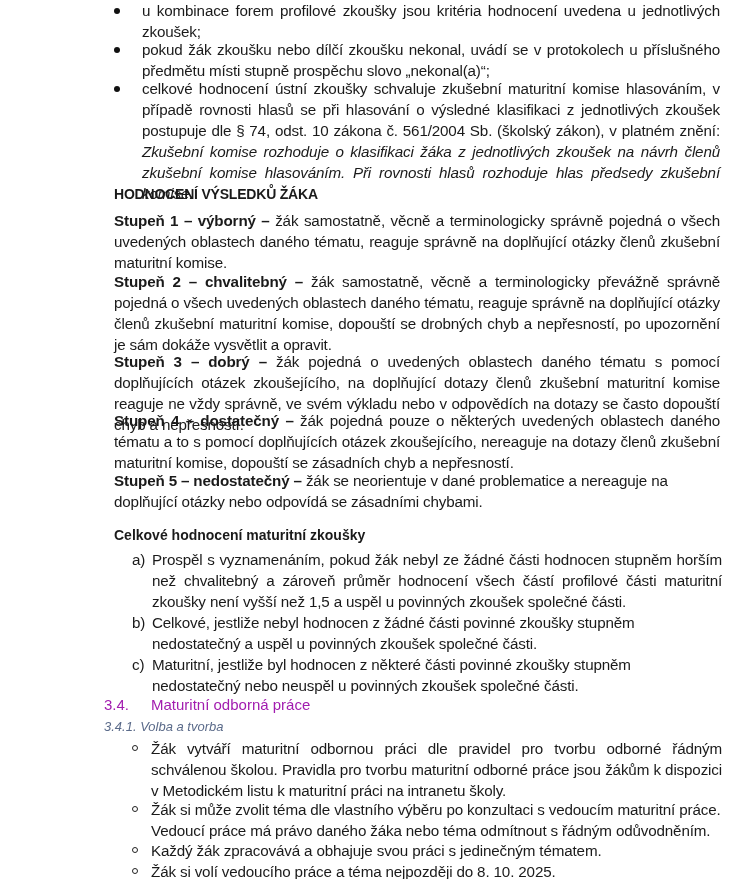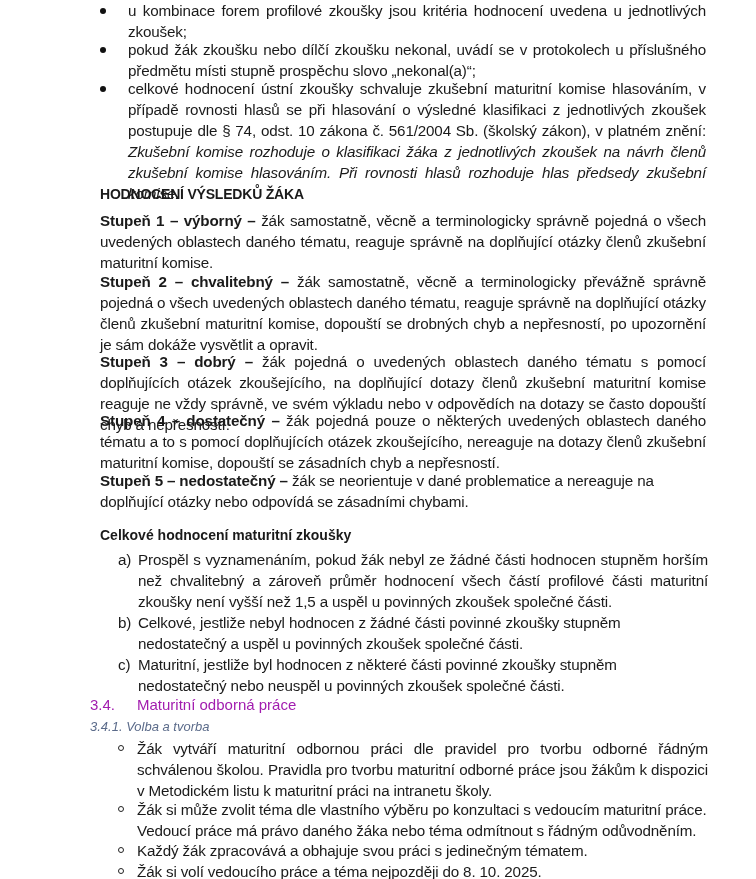--- a/index.html
+++ b/index.html
@@ -1,21 +1,21 @@
 <!DOCTYPE html>
 <html><head>
 <meta charset="utf-8">
 <style>
   html, body { margin: 0; padding: 0; background: #ffffff; }
   body {
     width: 756px; height: 879px; overflow: hidden; position: relative;
     font-family: "Liberation Sans", "DejaVu Sans", sans-serif;
     color: #1a1a1a;
   }
-  .page { position: absolute; left: 2px; top: 0; width: 644px; height: 879px; }
+  .page { position: absolute; left: 16px; top: 0; width: 644px; height: 879px; }
   .txt { font-size: 15.2px; line-height: 21px; letter-spacing: -0.15px; }
   .just { text-align: justify; }
   .bul { position: absolute; left: 98px; width: 606px; }
   .bul .dot { position: absolute; left: 0; top: 8px; width: 6px; height: 6px; border-radius: 50%; background: #111; }
   .bul .body { margin-left: 28px; }
   .abs { position: absolute; }
   .h-main { font-weight: bold; font-size: 14px; letter-spacing: -0.2px; }
   .para { left: 98px; width: 606px; }
   .para b { font-weight: bold; }
   .h-sub { font-weight: bold; font-size: 14px; }

